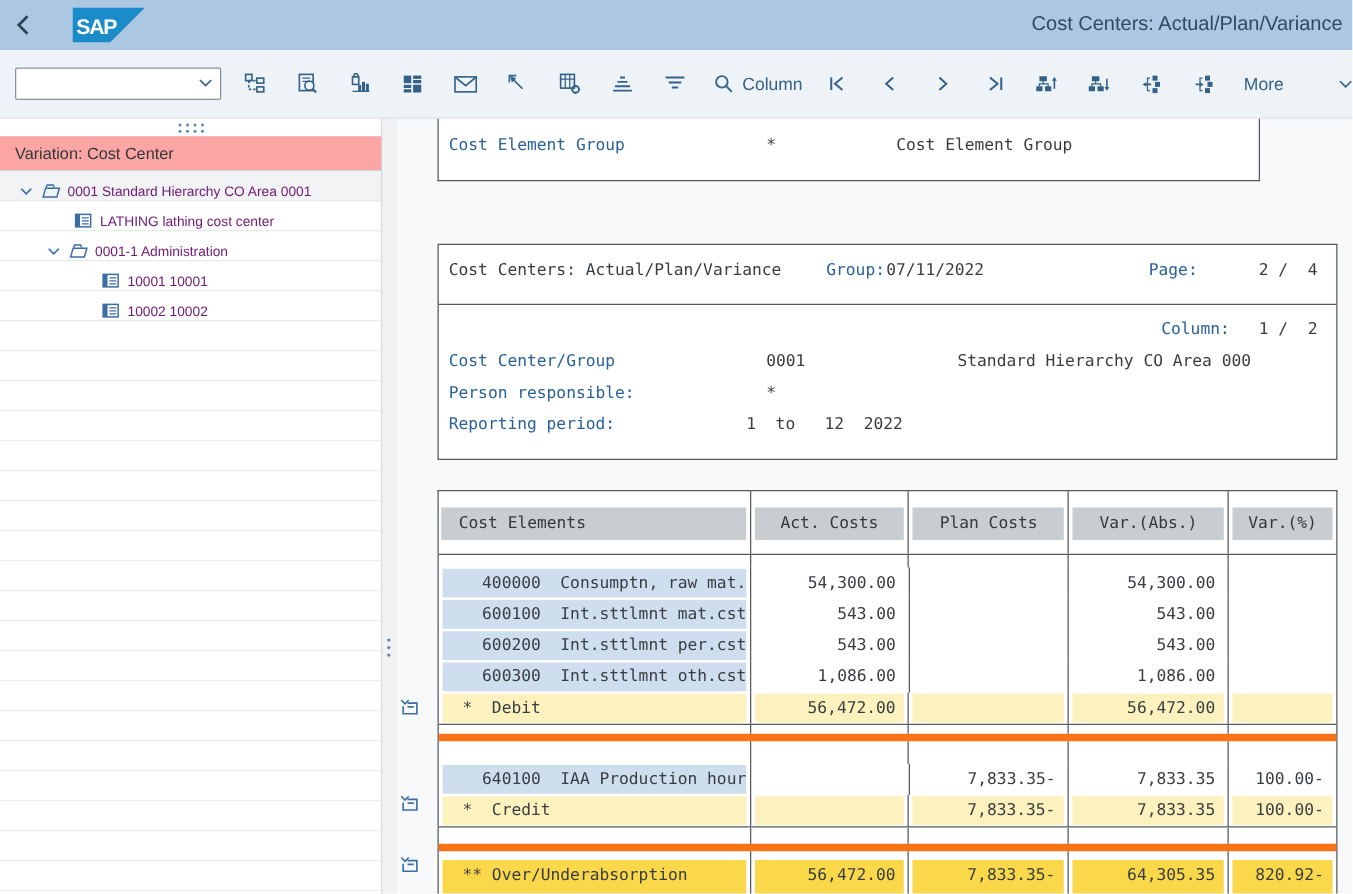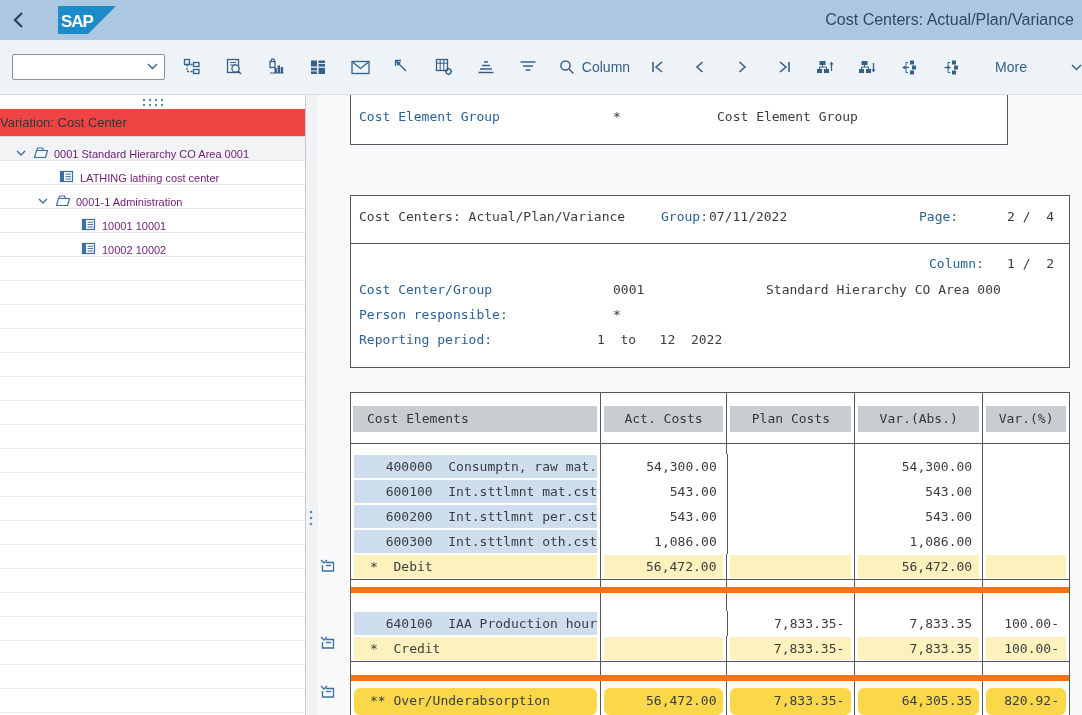--- a/index.html
+++ b/index.html
@@ -25,32 +25,32 @@
            display:flex; align-items:center; cursor:pointer; }
   .combo input { border:none; outline:none; width:138px; height:22px; margin-left:4px;
                  font-size:13px; font-family:"Liberation Sans",sans-serif; background:transparent;}
   .combo .combo-arrow { position:absolute; right:6px; top:8px; }
   .tb-icons { display:flex; align-items:center; }
   .tbtn { width:29px; height:29px; margin-left:13px; background:none; border:none;
           display:flex; align-items:center; justify-content:center; cursor:pointer; }
   .tbtn svg { display:block; }
   .tb-search { display:flex; align-items:center; margin-left:16px; cursor:pointer; }
   .tb-search .lbl { margin-left:7px; font-size:14px; color:#346187; }
-  .tb-more { display:flex; align-items:center; margin-left:29px; cursor:pointer;gap:39px; }
+  .tb-more { display:flex; align-items:center; margin-left:17px; cursor:pointer;gap:39px; }
   .tb-more .lbl { font-size:14px; color:#346187; margin-right:5px; }
 
   
   .bodywrap { position:absolute; left:0; top:95px; width:1082px; height:620px; display:flex; }
 
   
   .sidebar { width:306px; height:620px; background:#fff; border-right:1px solid #c7cacc;
              position:relative; overflow:hidden; }
   .sb-handle { height:14px; display:flex; align-items:center; justify-content:center; }
-  .sb-header { height:28px; line-height:28px; font-size:13px; color:#32363a;
-               border-bottom:1px solid #d4d6d8; background:#ef4444; }
+  .sb-header { height:28px; line-height:28px; padding-left:12px; font-size:13px; color:#32363a;
+               border-bottom:1px solid #d4d6d8; background:#fca5a5; }
   .tree-row { height:24px; display:flex; align-items:flex-end; border-bottom:1px solid #e9eaeb;
               font-size:11px; color:#701a75; cursor:pointer; white-space:nowrap; }
   .tree-row.selected { background:#f2f3f4; }
   .tree-row .twisty { width:14px; height:14px; display:inline-flex; align-items:center; justify-content:center; margin-right:4px;}
   .tree-row .ticon { width:17px; height:15px; display:inline-flex; align-items:center; justify-content:center; margin-right:5px;}
   .empty-row { height:24px; border-bottom:1px solid #eceded; }
 
   
   .splitter { width:12px; height:620px; background:#f0f2f4; position:relative; }
   .splitter .vdots { position:absolute; left:3px; top:415px; }
@@ -85,21 +85,21 @@
   .sec-border-top { border-top:6px solid #f97316; }
   .sec-border-bottom { border-bottom:1px solid #55595c; }
   .drow { height:25px; }
   .drow .tcell { display:flex; align-items:stretch; }
   .cellchip { flex:1; margin:1px 3px; line-height:23px; font-family:"DejaVu Sans Mono",monospace;
               font-size:13px; color:#383d42; white-space:pre; overflow:hidden; }
   .num { text-align:right; padding-right:7px; }
   .lab { text-align:left; padding-left:16px; }
   .chip-blue  { background:#cfdeee; }
   .chip-sum1  { background:#fdf2bd; }
-  .chip-sum2  { background:#fbd84a;border-radius:6px; }
+  .chip-sum2  { background:#fbd84a; }
   .spacer-row { width:100%; }
   .break-row  { width:100%; }
   .gold29 { height:29px; }
   .gold29 .cellchip { line-height:26px; }
 
   .collapse-ico { position:absolute; left:1px; width:18px; height:18px; cursor:pointer; }
 </style>
 </head>
 <body>
 

